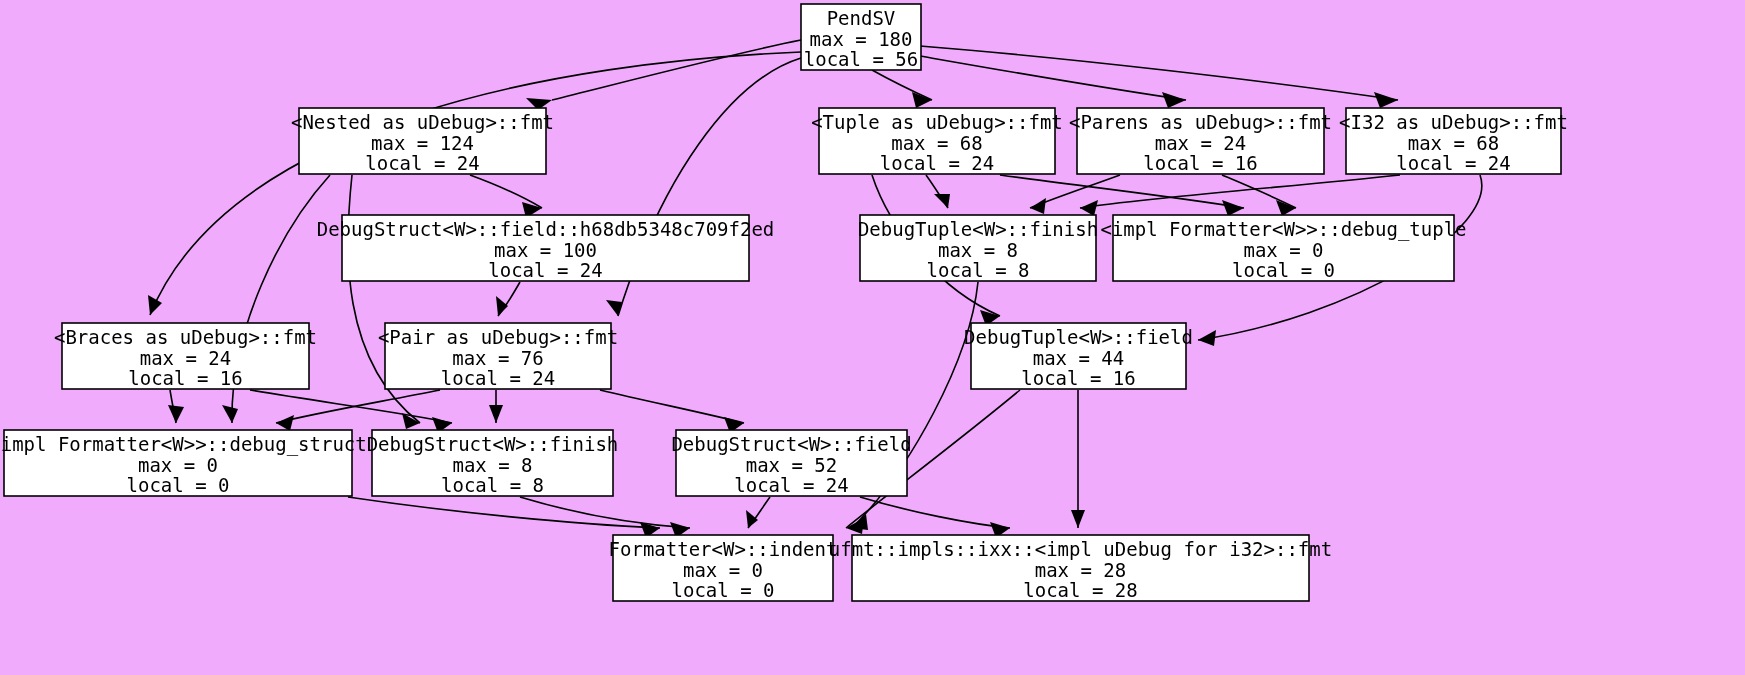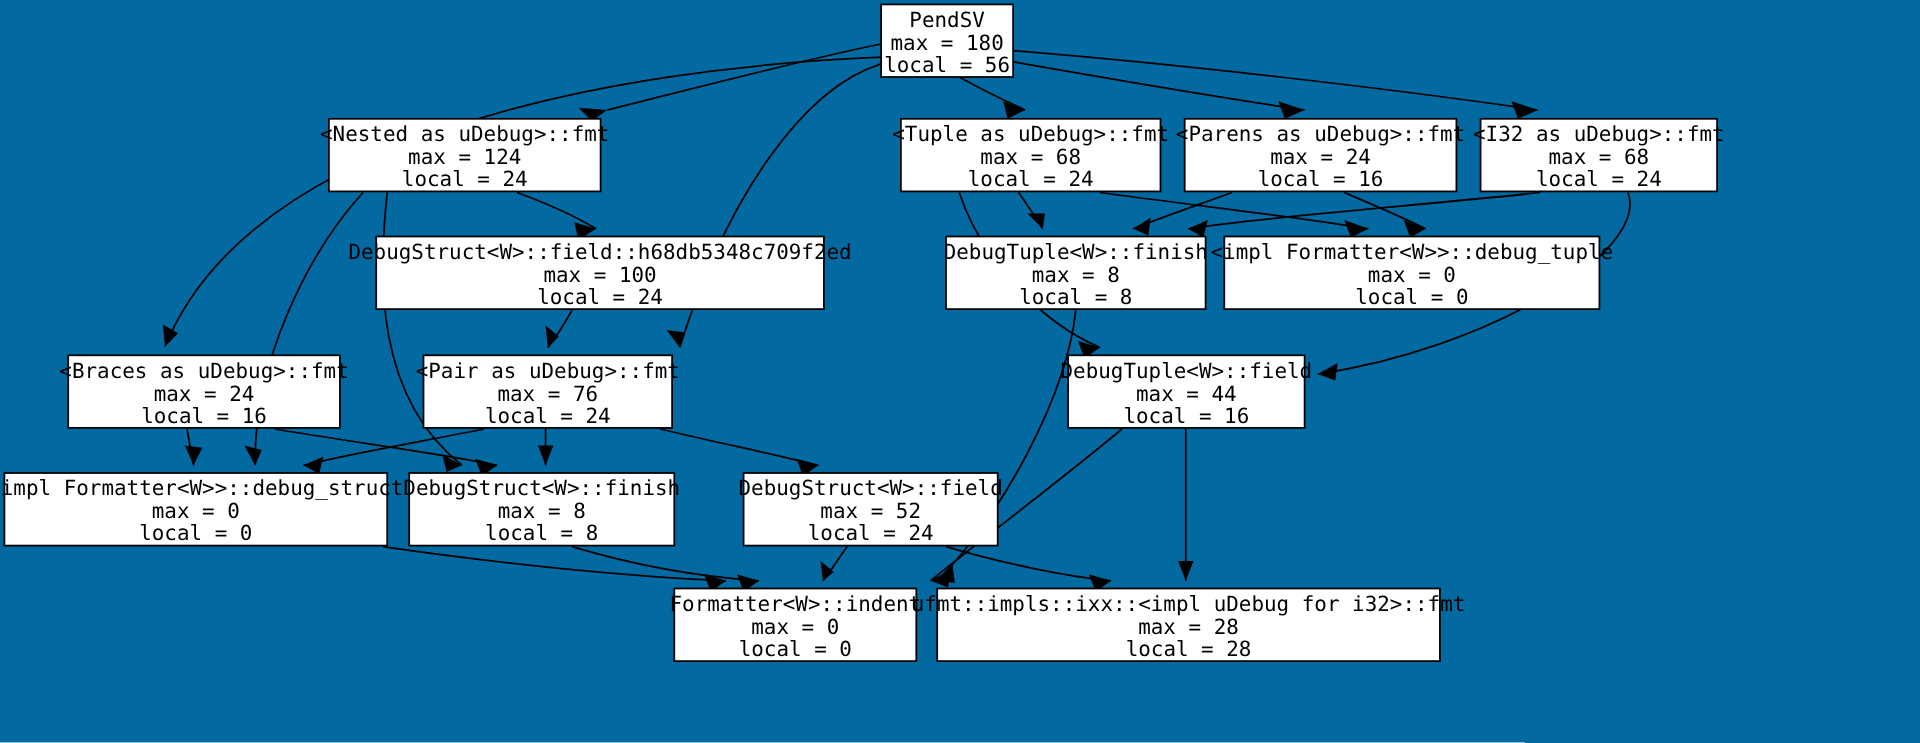--- a/index.html
+++ b/index.html
@@ -10,21 +10,21 @@
   body {
     width: 1745px;
     height: 675px;
     overflow: hidden;
     font-family: "DejaVu Sans Mono", "Liberation Mono", monospace;
   }
   #graph-root {
     position: relative;
     width: 1745px;
     height: 675px;
-    background: #0369a1;
+    background: #f0abfc;
   }
   svg#graph-canvas {
     position: absolute;
     top: 0;
     left: 0;
     width: 1745px;
     height: 675px;
   }
   .node-rect {
     fill: #ffffff;

